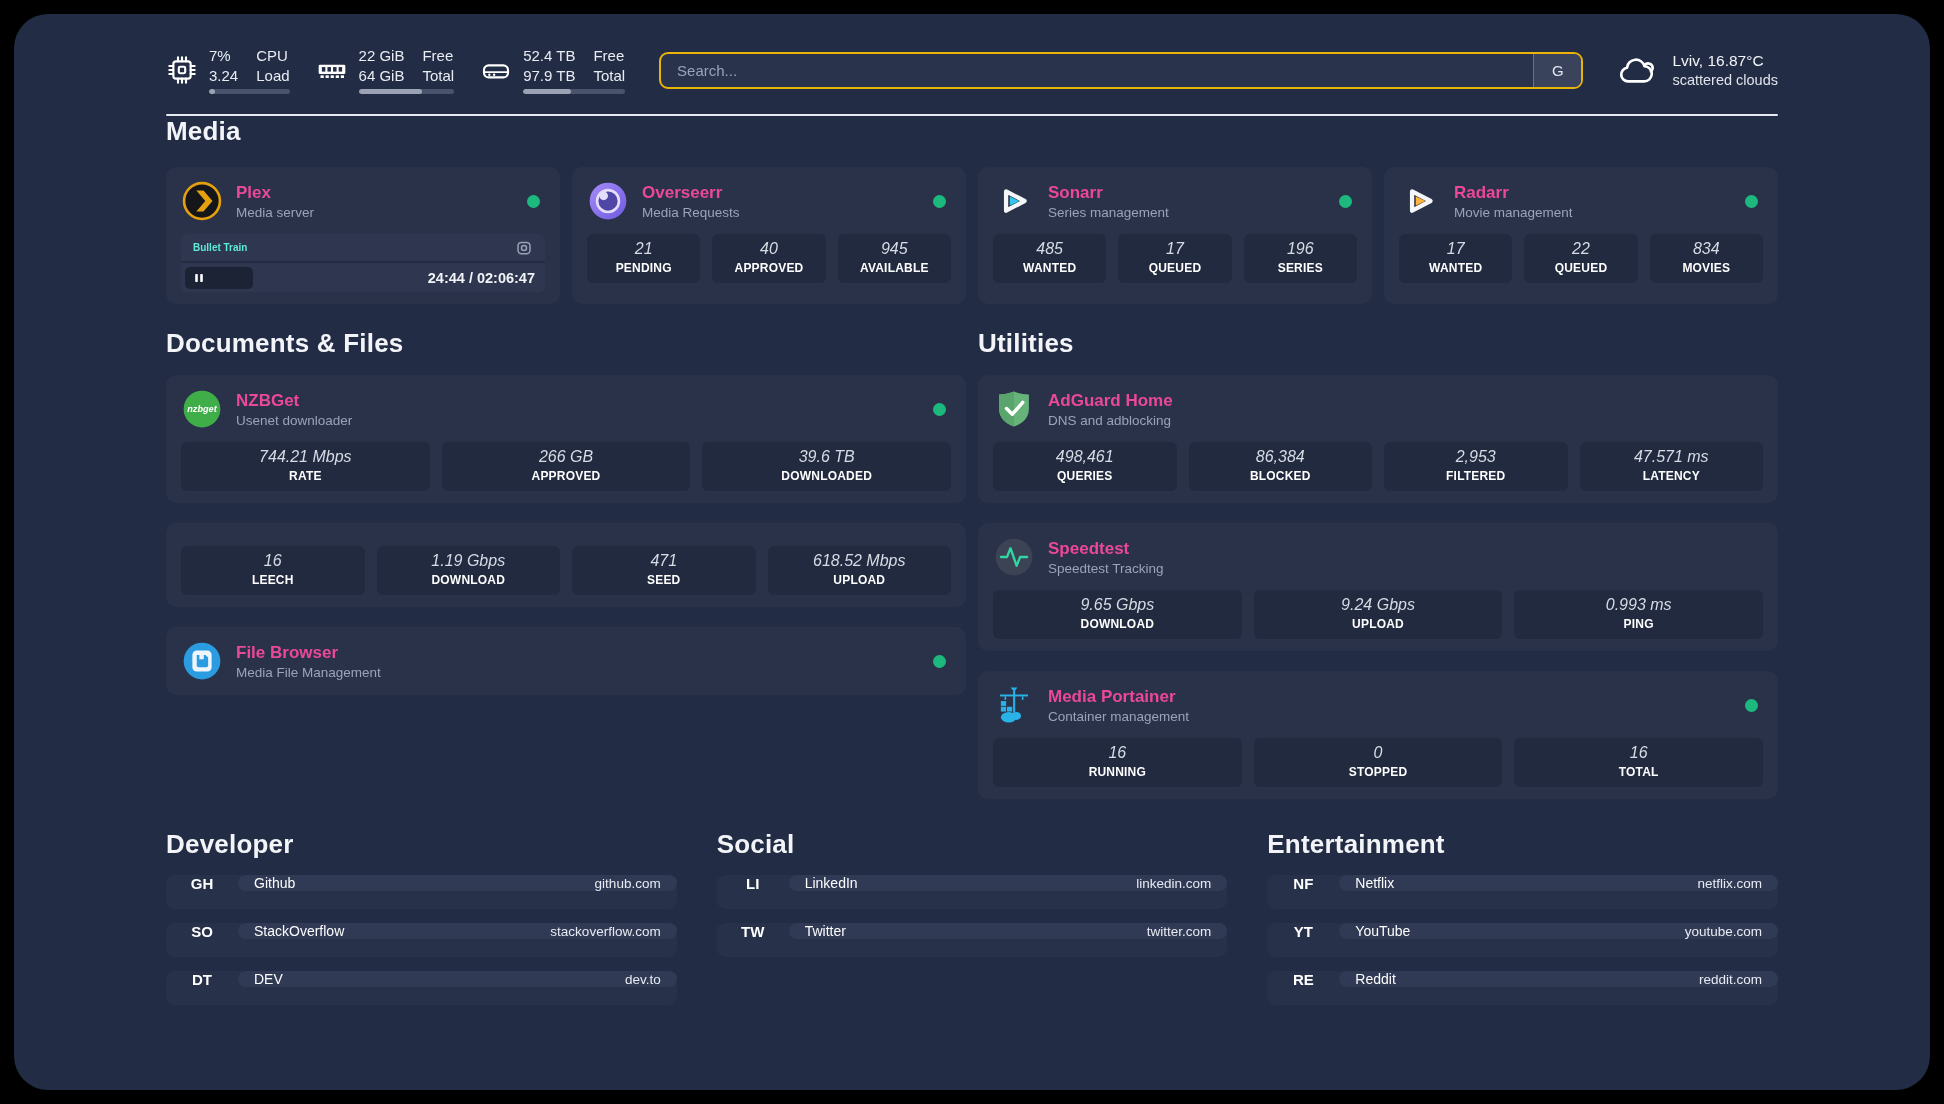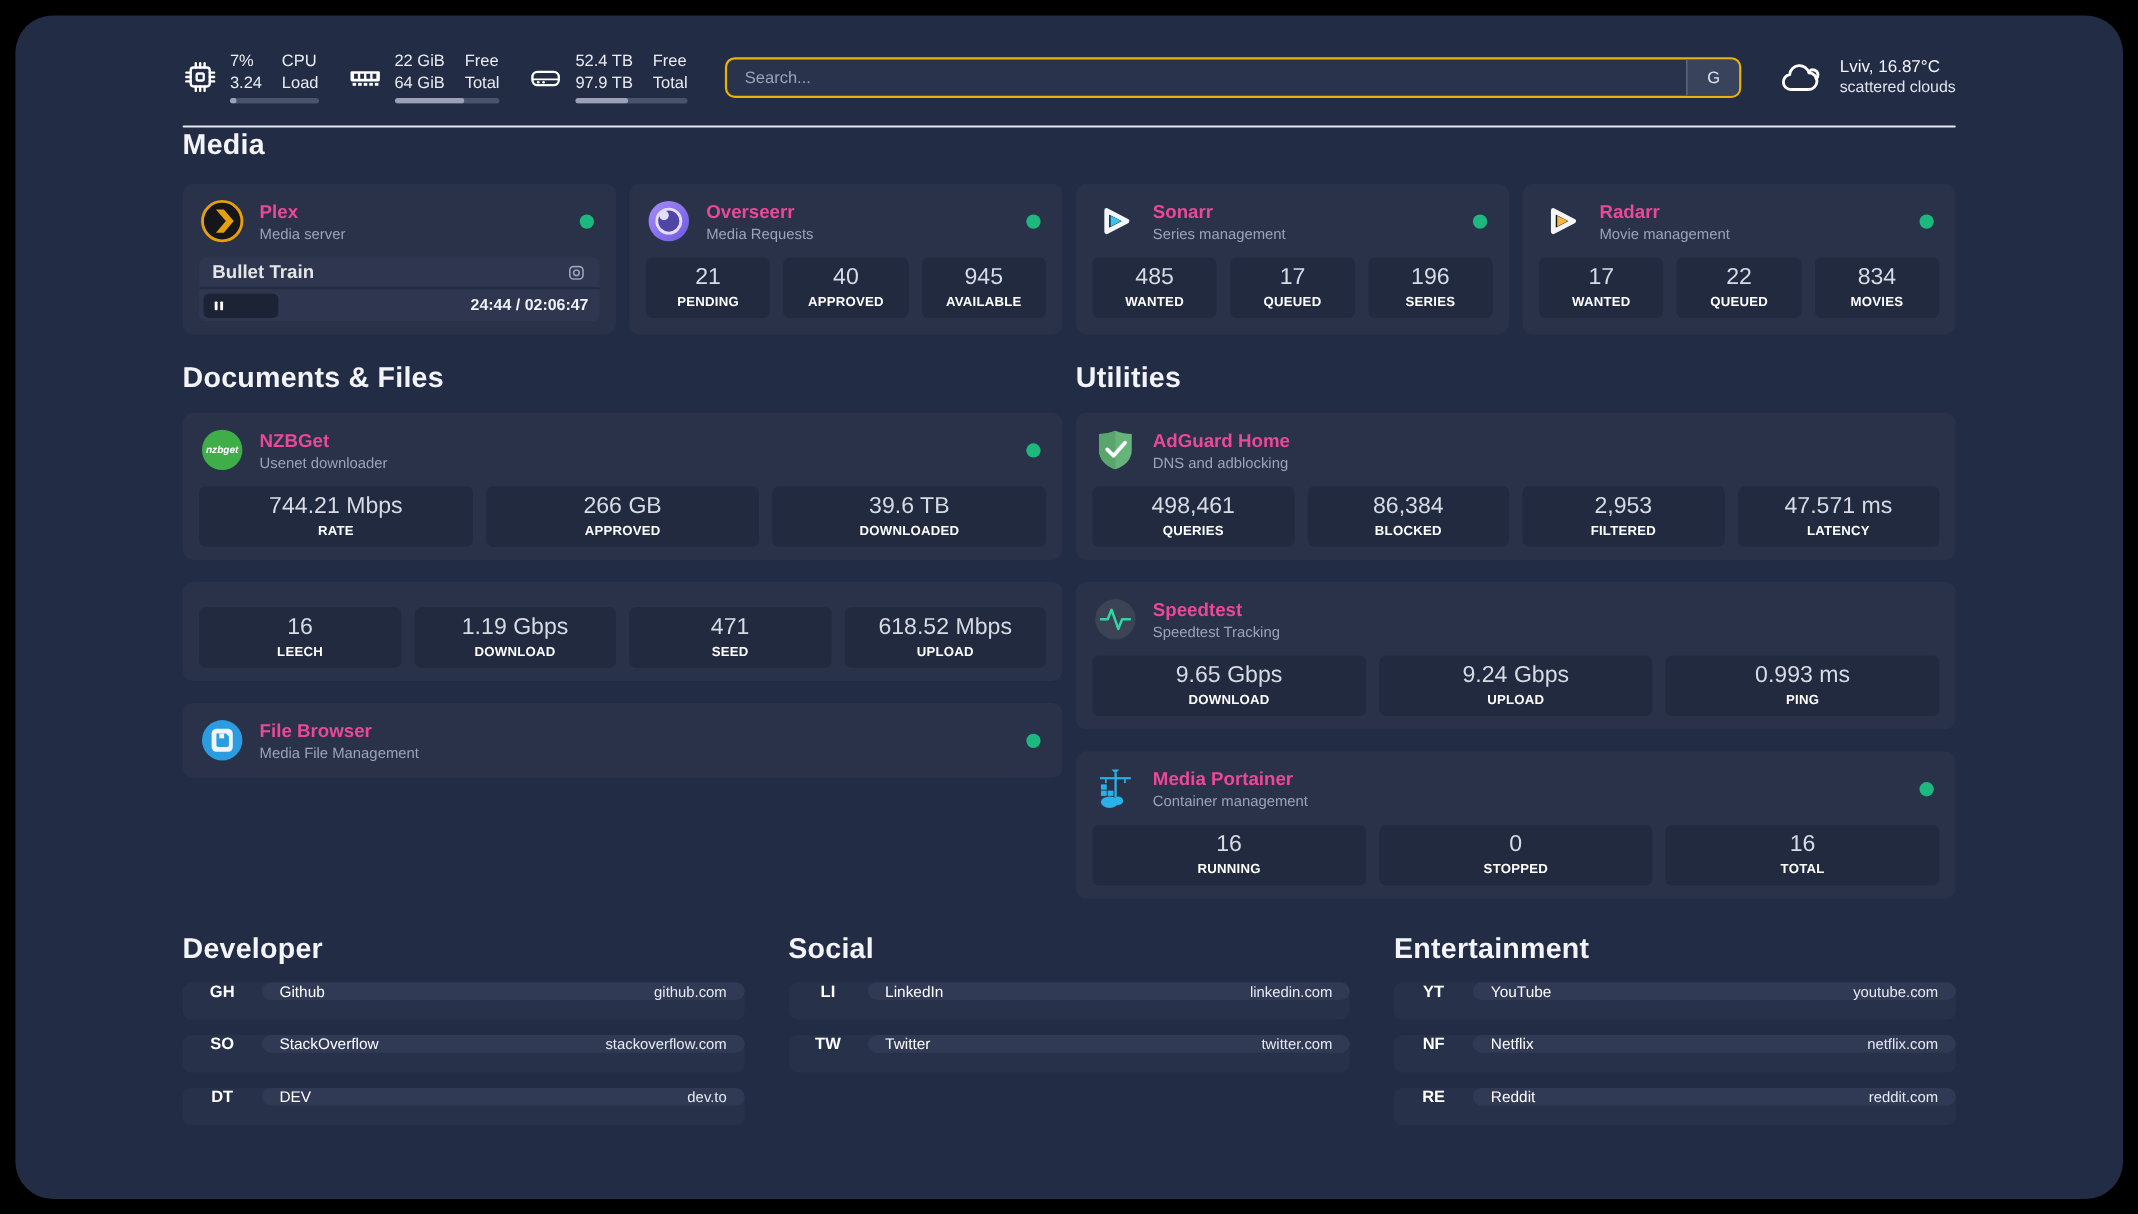--- a/index.html
+++ b/index.html
@@ -45,28 +45,28 @@
   .card-header { display:flex; align-items:center; gap:13px; min-height:44px; }
   .app-icon { width:42px; height:42px; flex:none; }
   .app-icon svg { width:100%; height:100%; display:block; }
   .app-titles { display:flex; flex-direction:column; }
   .app-title { font-size:17px; font-weight:600; color:#ec4899; }
   .app-sub { font-size:13.5px; color:#9aa3b8; margin-top:2px; }
   .status-dot { width:13px; height:13px; border-radius:50%; background:#1db87e; margin-left:auto; margin-right:5px; flex:none; }
 
   .stats { display:flex; gap:12px; margin-top:11px; }
   .stat { flex:1; background:#222a40; border-radius:6px; text-align:center; padding:6px 4px 8px; }
-  .stat-value { font-size:21px; color:#d6dbe4; }
+  .stat-value { font-size:16px; color:#d6dbe4;font-style:italic; }
   .stat-label { font-size:12px; font-weight:700; color:#fefefe; margin-top:3px; letter-spacing:.2px; }
 
   
   .np { margin-top:11px; }
   .np-title-row { background:#2e374f; border-radius:6px 6px 0 0; height:29px; display:flex; align-items:center;
     padding:0 12px; border-bottom:2px solid #242c42; }
-  .np-title { font-size:17px; font-weight:600; color:#e5e5e5; }
+  .np-title { font-size:10px; font-weight:600; color:#5eead4; }
   .np-session-icon { margin-left:auto; width:18px; height:18px; }
   .np-progress-row { background:#2e374f; border-radius:0 0 6px 6px; height:29px; display:flex; align-items:center;
     padding:0 10px 0 4px; }
   .np-pill { background:#1c2334; border-radius:5px; height:22px; display:flex; align-items:center; padding-left:8px; cursor:pointer; }
   .np-pill svg { width:12px; height:12px; }
   .np-time { margin-left:auto; font-size:14.5px; font-weight:600; color:#f0f2f6; }
 
   .mid-grid { margin-top:24px; display:grid; grid-template-columns:1fr 1fr; gap:0 12px; }
   .mid-col-cards { margin-top:16px; display:flex; flex-direction:column; gap:20px; }
 
@@ -560,34 +560,34 @@
               <span class="bm-url">twitter.com</span>
             </div>
           </div>
         </div>
       </div>
 
       <div>
         <div class="section-title">Entertainment</div>
         <div class="bm-list">
           <div class="bm-row">
+            <div class="bm-abbr">NF</div>
+            <div class="bm-bar">
+              <span class="bm-name">Netflix</span>
+              <span class="bm-url">netflix.com</span>
+            </div>
+          </div>
+          <div class="bm-row">
             <div class="bm-abbr">YT</div>
             <div class="bm-bar">
               <span class="bm-name">YouTube</span>
               <span class="bm-url">youtube.com</span>
             </div>
           </div>
           <div class="bm-row">
-            <div class="bm-abbr">NF</div>
-            <div class="bm-bar">
-              <span class="bm-name">Netflix</span>
-              <span class="bm-url">netflix.com</span>
-            </div>
-          </div>
-          <div class="bm-row">
             <div class="bm-abbr">RE</div>
             <div class="bm-bar">
               <span class="bm-name">Reddit</span>
               <span class="bm-url">reddit.com</span>
             </div>
           </div>
         </div>
       </div>
     </div>
 

